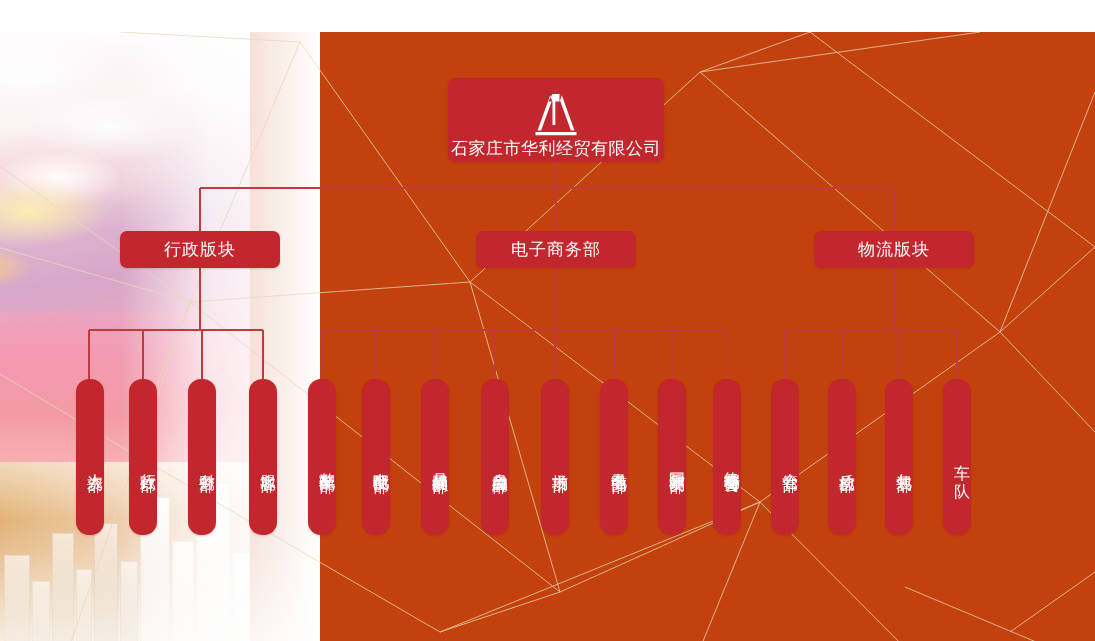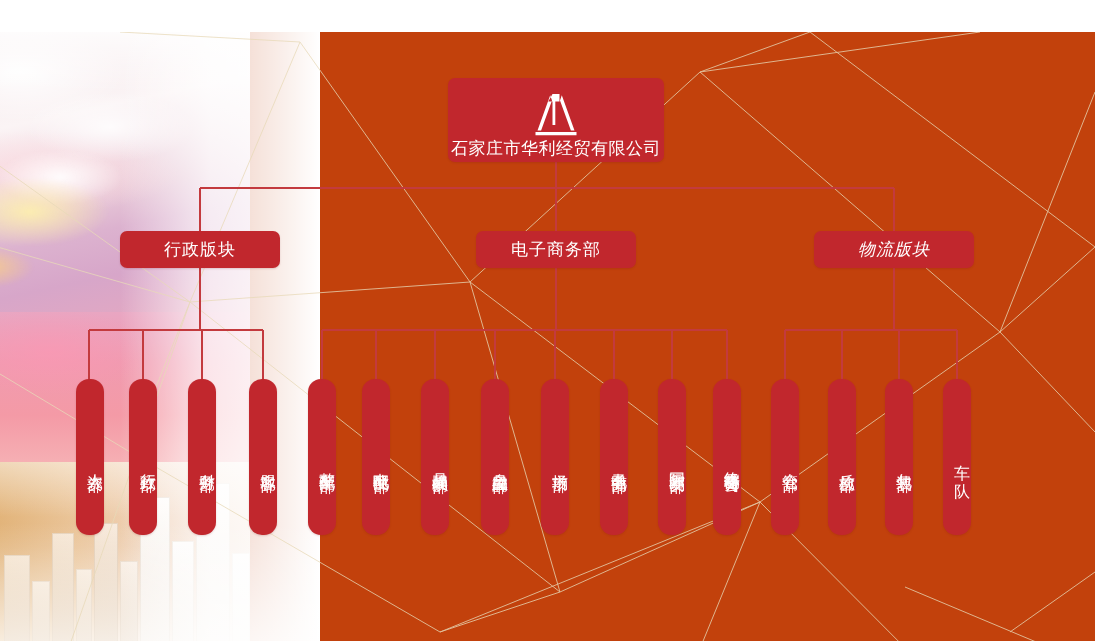--- a/index.html
+++ b/index.html
@@ -284,21 +284,21 @@
       </svg>
       <div class="root-title">石家庄市华利经贸有限公司</div>
     </div>
 
     <div class="node node-group" style="left:120px; top:199px; width:160px; height:37px;">
       <span>行政版块</span>
     </div>
     <div class="node node-group" style="left:476px; top:199px; width:160px; height:37px;">
       <span>电子商务部</span>
     </div>
-    <div class="node node-group" style="left:814px; top:199px; width:160px; height:37px;font-style:italic;">
+    <div class="node node-group" style="left:814px; top:199px; width:160px; height:37px;">
       <span>物流版块</span>
     </div>
 
     <div class="node node-leaf" style="left:76px;  top:347px; width:28px; height:156px;">
       <span class="leaf-label">人资部</span>
     </div>
     <div class="node node-leaf" style="left:129px; top:347px; width:28px; height:156px;">
       <span class="leaf-label">行政部</span>
     </div>
     <div class="node node-leaf" style="left:188px; top:347px; width:28px; height:156px;">

